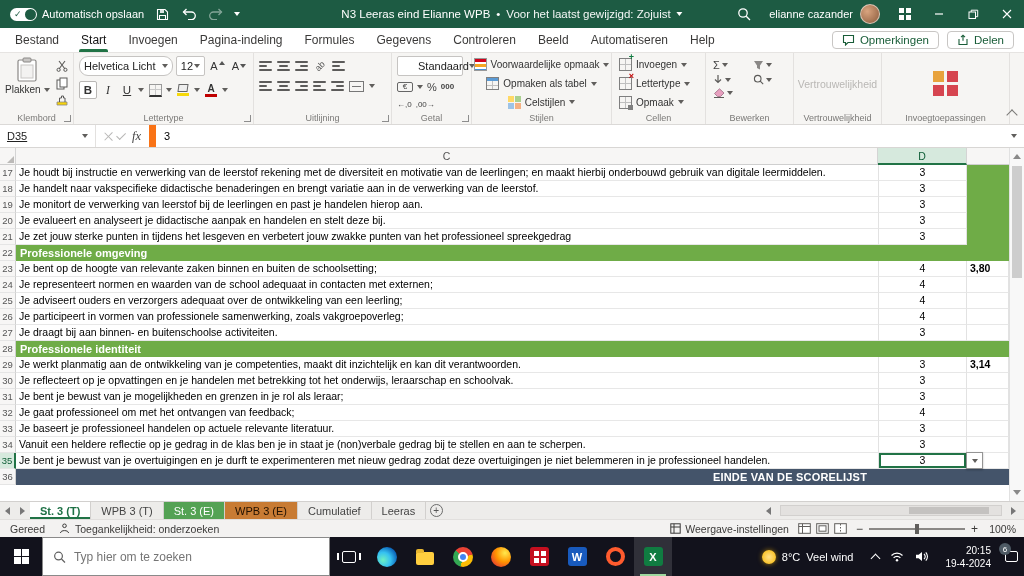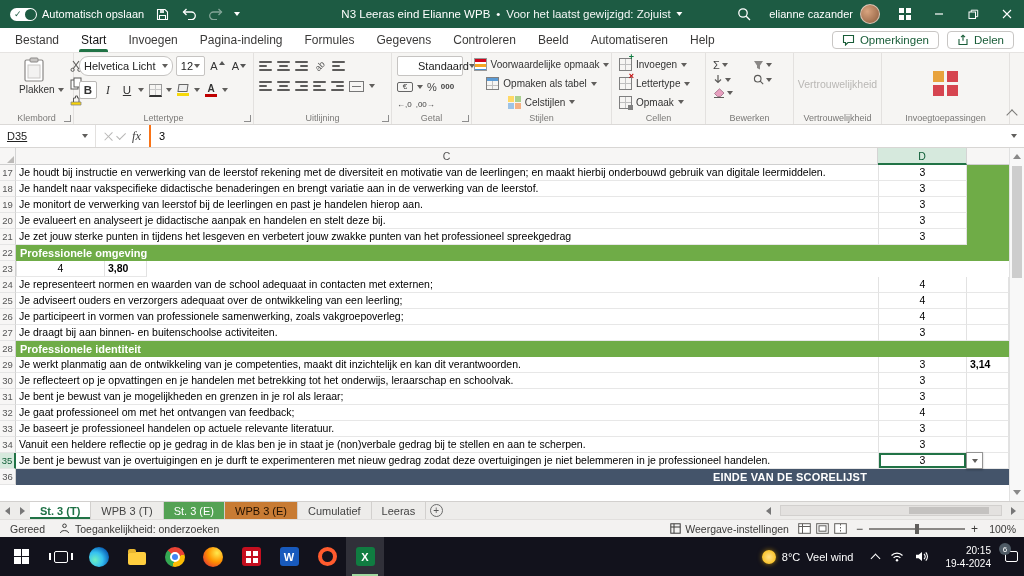--- a/index.html
+++ b/index.html
@@ -43,21 +43,21 @@
           padding:2px 9px; font-size:11.5px; color:#185C37; background:#fff; }
 
   
   .ribbon { height:72px; background:#F6F5F3; border-bottom:1px solid #DBD9D7; display:flex; position:relative; }
   .rgroup { position:relative; border-right:1px solid #E3E1DF; padding:3px 5px 13px; }
   .glabel { position:absolute; bottom:1px; left:0; right:0; text-align:center; font-size:9px; color:#7A7977; white-space:nowrap; }
   .launcher { position:absolute; right:2px; bottom:2px; width:7px; height:7px;
               border-right:1px solid #8d8d8d; border-bottom:1px solid #8d8d8d; }
   .g-clip { width:74px; display:flex; gap:4px; }
   .paste { display:flex; flex-direction:column; align-items:center; gap:1px; margin-top:1px; }
-  .paste-label { font-size:10px; color:#333; display:flex; gap:3px; align-items:center;margin-left:14px; }
+  .paste-label { font-size:10px; color:#333; display:flex; gap:3px; align-items:center; }
   .clipside { display:flex; flex-direction:column; gap:3px; padding-top:3px; }
   .sicon { width:16px; height:14px; display:flex; align-items:center; justify-content:center; }
   .g-font { width:180px; }
   .row1 { display:flex; align-items:center; gap:3px; }
   .combo { background:#fff; border:1px solid #C6C4C2; border-radius:2px; height:20px; display:flex;
            align-items:center; justify-content:space-between; font-size:11px; color:#222; padding:0 4px; }
   .font-name { width:96px;border-radius:9px; } .font-size { width:30px; }
   .abtn { font-size:11px; color:#333; display:flex; align-items:flex-start; gap:1px; padding:0 2px; }
   .abtn .tri-u { width:0;height:0;border-left:3px solid transparent;border-right:3px solid transparent;border-bottom:4px solid #555; margin-top:1px;}
   .abtn .tri-d { width:0;height:0;border-left:3px solid transparent;border-right:3px solid transparent;border-top:4px solid #555; margin-top:4px;}
@@ -120,21 +120,21 @@
     linear-gradient(#D64550,#D64550) 14px 0/11px 11px no-repeat,
     linear-gradient(#D64550,#D64550) 0 14px/11px 11px no-repeat,
     linear-gradient(#D64550,#D64550) 14px 14px/11px 11px no-repeat; }
   .collapse { position:absolute; right:8px; bottom:5px; width:8px; height:8px;
               border-left:1.5px solid #7A7977; border-top:1.5px solid #7A7977; transform:rotate(45deg); }
 
   
   .fbar { height:23px; background:#fff; border-bottom:1px solid #D8D6D4; display:flex; align-items:stretch; font-size:11px; }
   .namebox { width:96px; display:flex; align-items:center; justify-content:space-between; padding:0 7px;
              border-right:1px solid #E3E1DF; color:#222;text-decoration:underline; }
-  .fxzone { display:flex; align-items:center; gap:5px; padding:0 8px; border-right:2px solid #f97316; }
+  .fxzone { display:flex; align-items:center; gap:5px; padding:0 8px; border-right:7px solid #f97316; }
   .xicon { position:relative; width:9px; height:9px; opacity:.45; }
   .xicon::before,.xicon::after { content:""; position:absolute; left:4px; top:-1px; width:1.4px; height:11px; background:#605E5C; }
   .xicon::before { transform:rotate(45deg);} .xicon::after { transform:rotate(-45deg);}
   .vicon { width:9px; height:5px; border-left:1.6px solid #605E5C; border-bottom:1.6px solid #605E5C;
            transform:rotate(-45deg) translateY(-2px); opacity:.45; }
   .fxg { font-style:italic; font-family:"Liberation Serif",serif; font-size:12.5px; color:#444; }
   .fvalue { flex:1; display:flex; align-items:center; padding:0 8px; color:#000; }
   .fbar-end { width:20px; display:flex; align-items:center; justify-content:center; }
 
   
@@ -650,20 +650,21 @@
           <div class="cell cc">Je zet jouw sterke punten in tijdens het lesgeven en verbetert jouw zwakke punten van het professioneel spreekgedrag</div>
           <div class="cell cd">3</div>
           <div class="cell ce egreen"></div>
         </div>
         <div class="srow">
           <div class="rownum">22</div>
           <div class="cell section">Professionele omgeving</div>
         </div>
         <div class="srow">
           <div class="rownum">23</div>
+          <div class="cell cc">Je bent op de hoogte van relevante zaken binnen en buiten de schoolsetting;</div>
           <div class="cell cd">4</div>
           <div class="cell ce">3,80</div>
         </div>
         <div class="srow">
           <div class="rownum">24</div>
           <div class="cell cc">Je representeert normen en waarden van de school adequaat in contacten met externen;</div>
           <div class="cell cd">4</div>
           <div class="cell ce"></div>
         </div>
         <div class="srow">
@@ -820,20 +821,27 @@
         <span class="zsign">+</span>
         <span class="zlabel">100%</span>
       </span>
     </div>
   </div>
 
   <div class="taskbar">
     <span class="start">
         <span class="winlogo"></span>
       </span>
+    <div class="searchbox">
+      <svg width="14" height="14" viewBox="0 0 14 14">
+          <circle cx="6" cy="6" r="4.2" fill="none" stroke="#5F5F5F" stroke-width="1.3"></circle>
+          <path d="M9.2 9.2 L13 13" stroke="#5F5F5F" stroke-width="1.3"></path>
+        </svg>
+      <input class="searchinput" placeholder="Typ hier om te zoeken" style="">
+    </div>
     <div id="tb-apps">
         <div class="tb-app">
           <span class="appg task-view-icon-g"></span>
         </div>
         <div class="tb-app">
           <span class="appg edge-icon-g"></span>
         </div>
         <div class="tb-app">
           <span class="appg explorer-icon-g"></span>
         </div>

